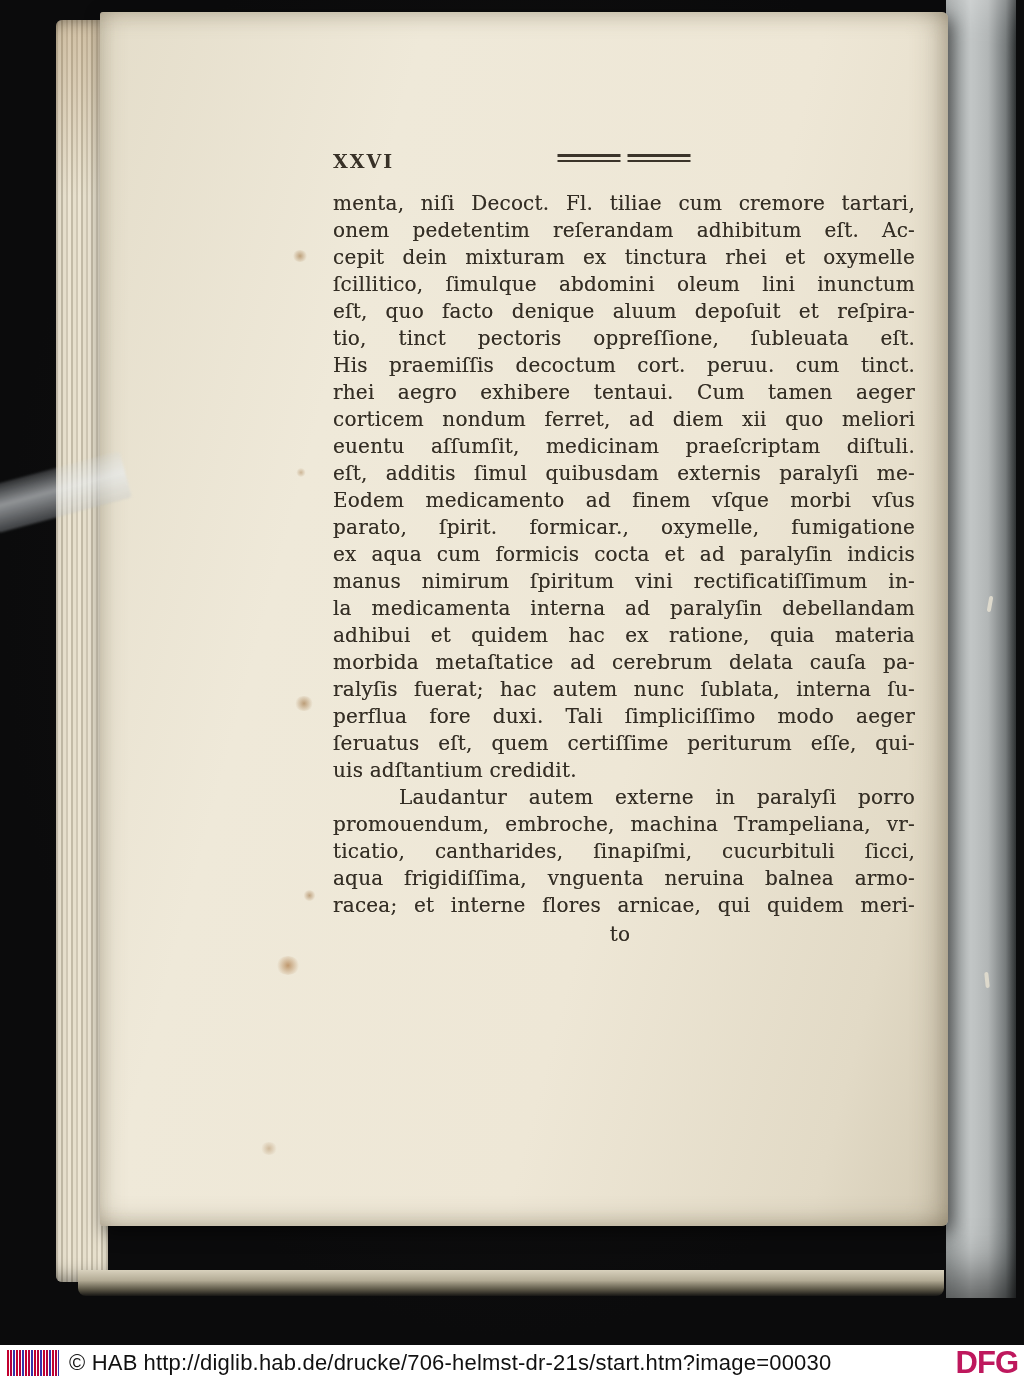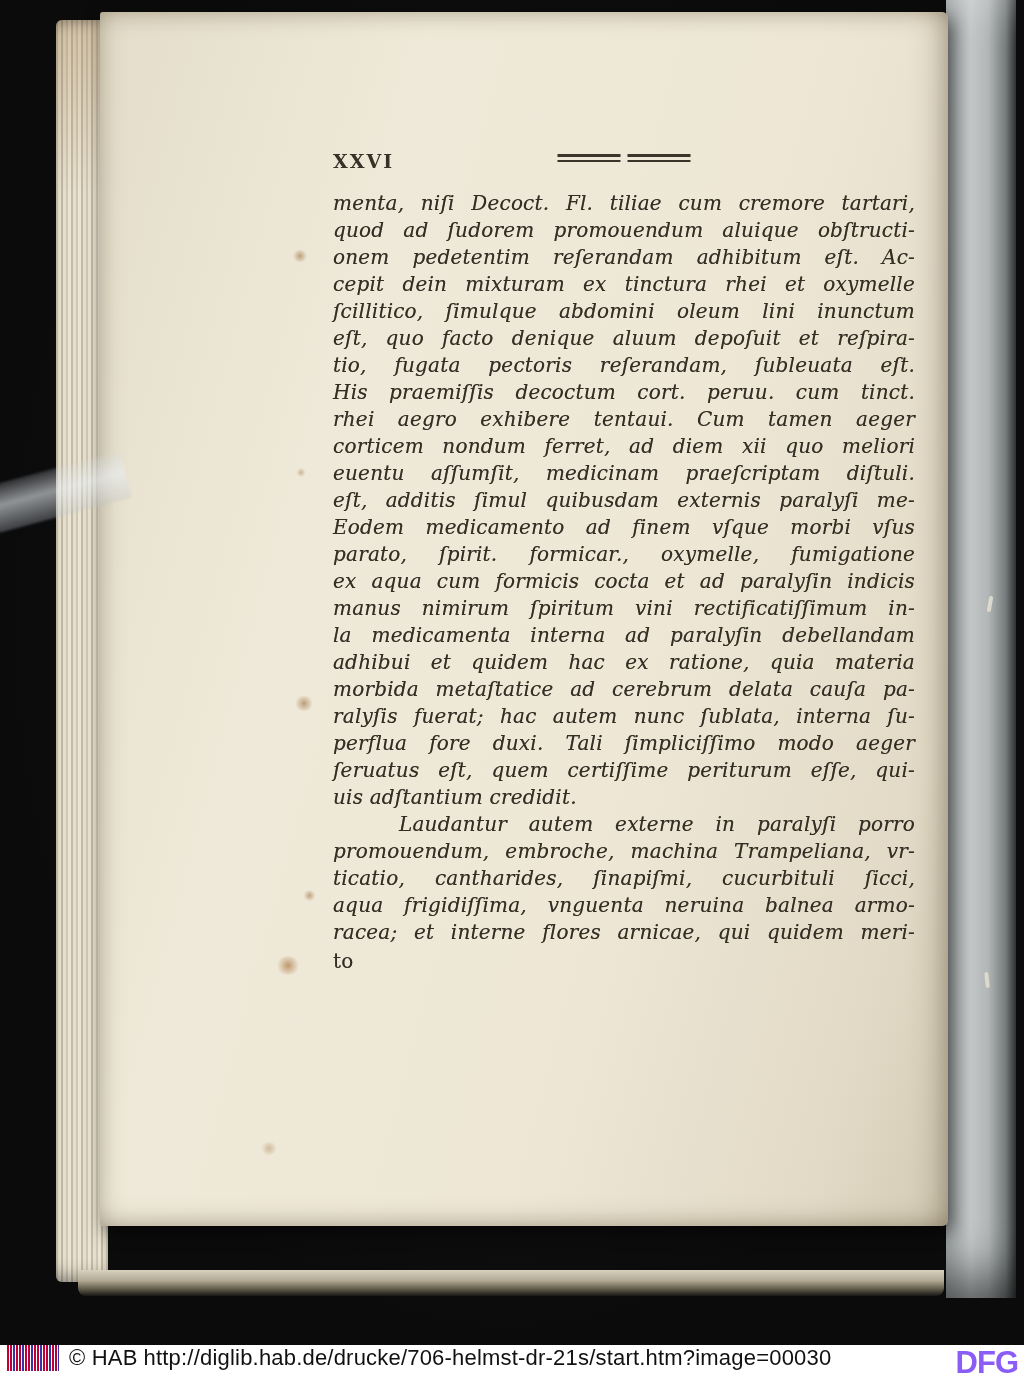--- a/index.html
+++ b/index.html
@@ -71,55 +71,55 @@
   .ornament{position:absolute;left:50%;top:6px;transform:translateX(-50%);display:flex;gap:7px;}
   .orn-seg{width:63px;height:3px;border-top:3px solid #3b342a;border-bottom:2px solid #3b342a;}
 
   
   .textblock{
     position:absolute;left:233px;top:178px;width:582px;
     font-size:20px;line-height:27px;color:#332d24;
     letter-spacing:0.2px;
     text-shadow:0 0 0.5px rgba(55,47,34,0.55);
   }
-  .line{text-align:justify;text-align-last:justify;white-space:normal;font-style:italic;}
+  .line{text-align:justify;text-align-last:justify;white-space:normal;}
   .line.last-line{text-align-last:left;}
   .line.indent{padding-left:66px;}
-  .catchword{text-align:left;padding-right:8px;margin-top:2px;}
+  .catchword{text-align:center;padding-right:8px;margin-top:2px;}
 
   
   .fox{position:absolute;border-radius:50%;z-index:5;pointer-events:none;}
   .f1{left:192px;top:238px;width:16px;height:12px;background:radial-gradient(circle,rgba(151,103,48,0.55),rgba(151,103,48,0) 70%);}
   .f2{left:196px;top:456px;width:10px;height:9px;background:radial-gradient(circle,rgba(151,103,48,0.4),rgba(151,103,48,0) 70%);}
   .f3{left:194px;top:684px;width:20px;height:15px;background:radial-gradient(circle,rgba(146,96,42,0.55),rgba(146,96,42,0) 70%);}
   .f4{left:203px;top:878px;width:13px;height:11px;background:radial-gradient(circle,rgba(146,96,42,0.5),rgba(146,96,42,0) 70%);}
   .f5{left:176px;top:944px;width:24px;height:19px;background:radial-gradient(circle,rgba(160,100,40,0.6),rgba(160,100,40,0) 72%);}
   .f6{left:160px;top:1130px;width:18px;height:13px;background:radial-gradient(circle,rgba(150,100,45,0.35),rgba(150,100,45,0) 70%);}
 
   
   .footer{
     position:absolute;left:0;top:1345px;width:1024px;height:36px;background:#ffffff;z-index:10;
-    display:flex;align-items:flex-start;
+    display:flex;align-items:center;
     font-family:"Liberation Sans","DejaVu Sans",sans-serif;
   }
   .colorbars{
     width:52px;height:26px;margin-left:7px;flex:0 0 auto;
     background:repeating-linear-gradient(90deg,
       #c2002f 0 2px,#ffffff 2px 3px,
       #b4003c 3px 5px,#ffffff 5px 6px,
       #3633a8 6px 8px,#ffffff 8px 9px);
   }
   .attribution{
     margin-left:10px;font-size:22px;color:#111111;letter-spacing:0.2px;white-space:nowrap;
     flex:1 1 auto;
   }
   .attribution .url{margin-left:6px;}
   .dfg{
     flex:0 0 auto;margin-right:6px;
-    font-size:31px;font-weight:700;color:#8b5cf6;letter-spacing:-1px;
+    font-size:31px;font-weight:700;color:#be185d;letter-spacing:-1px;
   }
 </style>
 </head>
 <body>
 
 <div class="scan">
 
   <div class="fore-edge"></div>
   <div class="thread t1"></div>
   <div class="thread t2"></div>
@@ -132,26 +132,25 @@
     <div class="header-row">
       <div class="pagenum">XXVI</div>
       <div class="ornament">
         <div class="orn-seg"></div>
         <div class="orn-seg"></div>
       </div>
     </div>
 
     <div class="textblock">
       <div class="line">menta, niſi Decoct. Fl. tiliae cum cremore tartari,</div>
-      <div class="line">quod ad ſudorem promouendum aluique obſtructi-</div>
       <div class="line">onem pedetentim reſerandam adhibitum eſt.  Ac-</div>
       <div class="line">cepit dein mixturam ex tinctura rhei et oxymelle</div>
       <div class="line">ſcillitico, ſimulque abdomini oleum lini inunctum</div>
       <div class="line">eſt, quo facto denique aluum depoſuit et reſpira-</div>
-      <div class="line">tio, fugata pectoris reſerandam, ſubleuata eſt.</div>
+      <div class="line">tio, tinct pectoris oppreſſione, ſubleuata eſt.</div>
       <div class="line">His praemiſſis decoctum cort. peruu. cum tinct.</div>
       <div class="line">rhei aegro exhibere tentaui.  Cum tamen aeger</div>
       <div class="line">corticem nondum ferret, ad diem xii quo meliori</div>
       <div class="line">euentu aſſumſit, medicinam praeſcriptam diſtuli.</div>
       <div class="line">eſt, additis ſimul quibusdam externis paralyſi me-</div>
       <div class="line">Eodem medicamento ad finem vſque morbi vſus</div>
       <div class="line">parato, ſpirit. formicar., oxymelle, fumigatione</div>
       <div class="line">ex aqua cum formicis cocta et ad paralyſin indicis</div>
       <div class="line">manus nimirum ſpiritum vini rectificatiſſimum in-</div>
       <div class="line">la medicamenta interna ad paralyſin debellandam</div>

